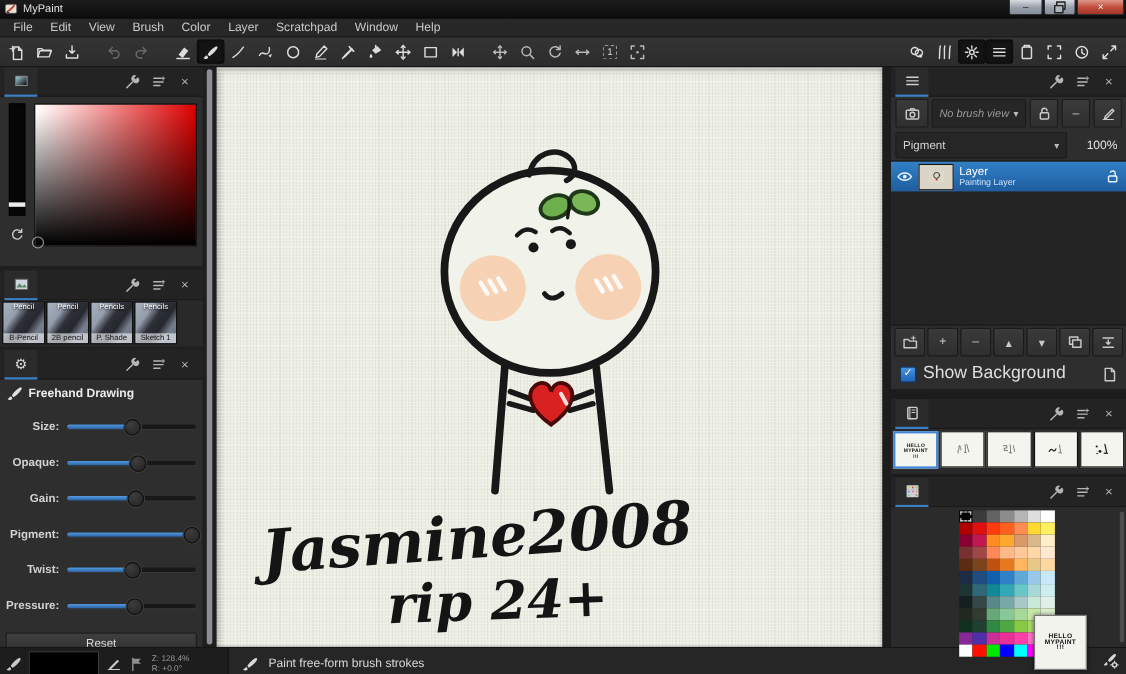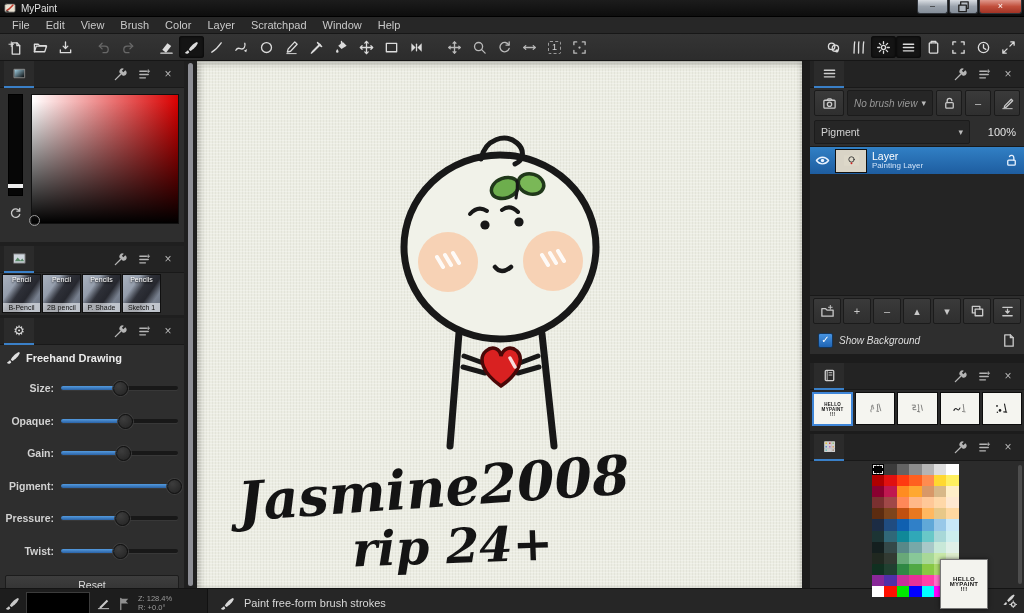--- a/index.html
+++ b/index.html
@@ -130,21 +130,21 @@
   .ltype{color:#cfe2f7;font-size:8px;}
   .llock{color:#eaf3ff;}
   .lbtn-row{height:26px;display:flex;gap:2px;padding:2px 3px;flex:none;}
   .lbtn{flex:1;background:linear-gradient(#3a3a3a,#2f2f2f);border:1px solid #1b1b1b;
     border-radius:2px;display:flex;align-items:center;justify-content:center;color:#c9c9c9;
     font-size:11px;}
   .showbg{height:28px;display:flex;align-items:center;gap:6px;padding:0 8px;flex:none;}
   .cbx{width:13px;height:13px;border-radius:2px;background:linear-gradient(#4794e2,#1f64b4);
     border:1px solid #14365c;color:#fff;font-size:10px;line-height:12px;display:flex;
     align-items:center;justify-content:center;}
-  .showbg .lbl{color:#dedede;font-size:10px;font-style:italic;}
+  .showbg .lbl{color:#dedede;font-size:16px;}
   .showbg .pg{margin-left:auto;color:#c9c9c9;}
   .rgap{height:9px;background:#1c1c1c;flex:none;}
   .rgap2{height:3px;background:#1c1c1c;flex:none;}
   
   .hist-row{height:37px;background:#292929;display:flex;gap:2px;padding:2px;flex:none;}
   .htile{width:39px;height:31px;background:#f5f5f0;border:1px solid #0d0d0d;position:relative;
     display:flex;align-items:center;justify-content:center;color:#222;}
   .htile.sel{border:2px solid #3f86d8;width:38px;height:30px;}
   .hello{display:flex;flex-direction:column;align-items:center;line-height:5px;color:#111;}
   .hello span{font-size:4.5px;font-weight:bold;letter-spacing:.3px;}
@@ -547,33 +547,33 @@
               </span>
               <span class="s-row">
                 <span class="s-label">Pigment:</span>
                 <span class="s-track">
                   <span class="s-line"></span>
                   <span class="s-fill" style="width: 97%;"></span>
                   <span class="s-handle" style="left: calc(97% - 7px);"></span>
                 </span>
               </span>
               <span class="s-row">
+                <span class="s-label">Twist:</span>
+                <span class="s-track">
+                  <span class="s-line"></span>
+                  <span class="s-fill" style="width: 50%;"></span>
+                  <span class="s-handle" style="left: calc(50% - 7px);"></span>
+                </span>
+              </span>
+              <span class="s-row">
                 <span class="s-label">Pressure:</span>
                 <span class="s-track">
                   <span class="s-line"></span>
                   <span class="s-fill" style="width: 52%;"></span>
                   <span class="s-handle" style="left: calc(52% - 7px);"></span>
-                </span>
-              </span>
-              <span class="s-row">
-                <span class="s-label">Twist:</span>
-                <span class="s-track">
-                  <span class="s-line"></span>
-                  <span class="s-fill" style="width: 50%;"></span>
-                  <span class="s-handle" style="left: calc(50% - 7px);"></span>
                 </span>
               </span>
             </div>
           <div class="reset-btn">Reset</div>
         </div>
 
       </div>
       <div class="vscroll"></div>
     </div>
 

